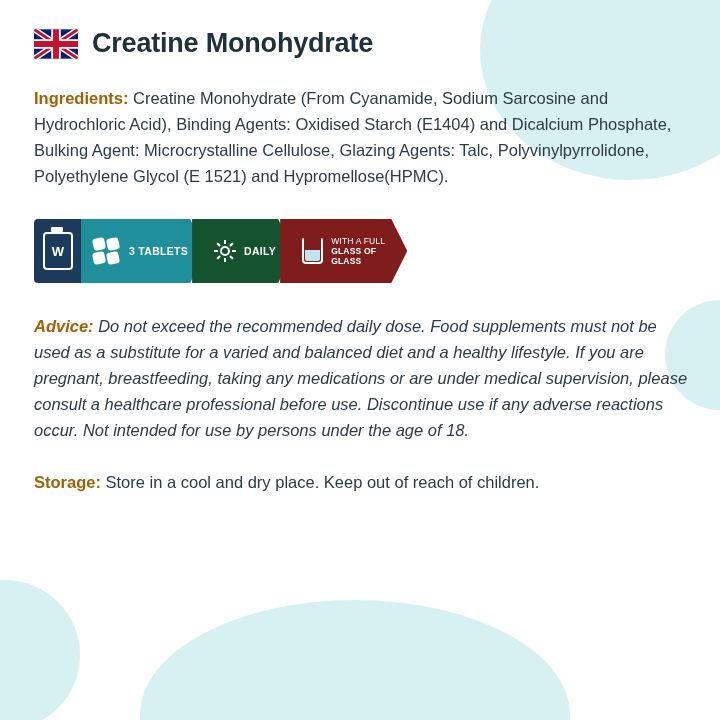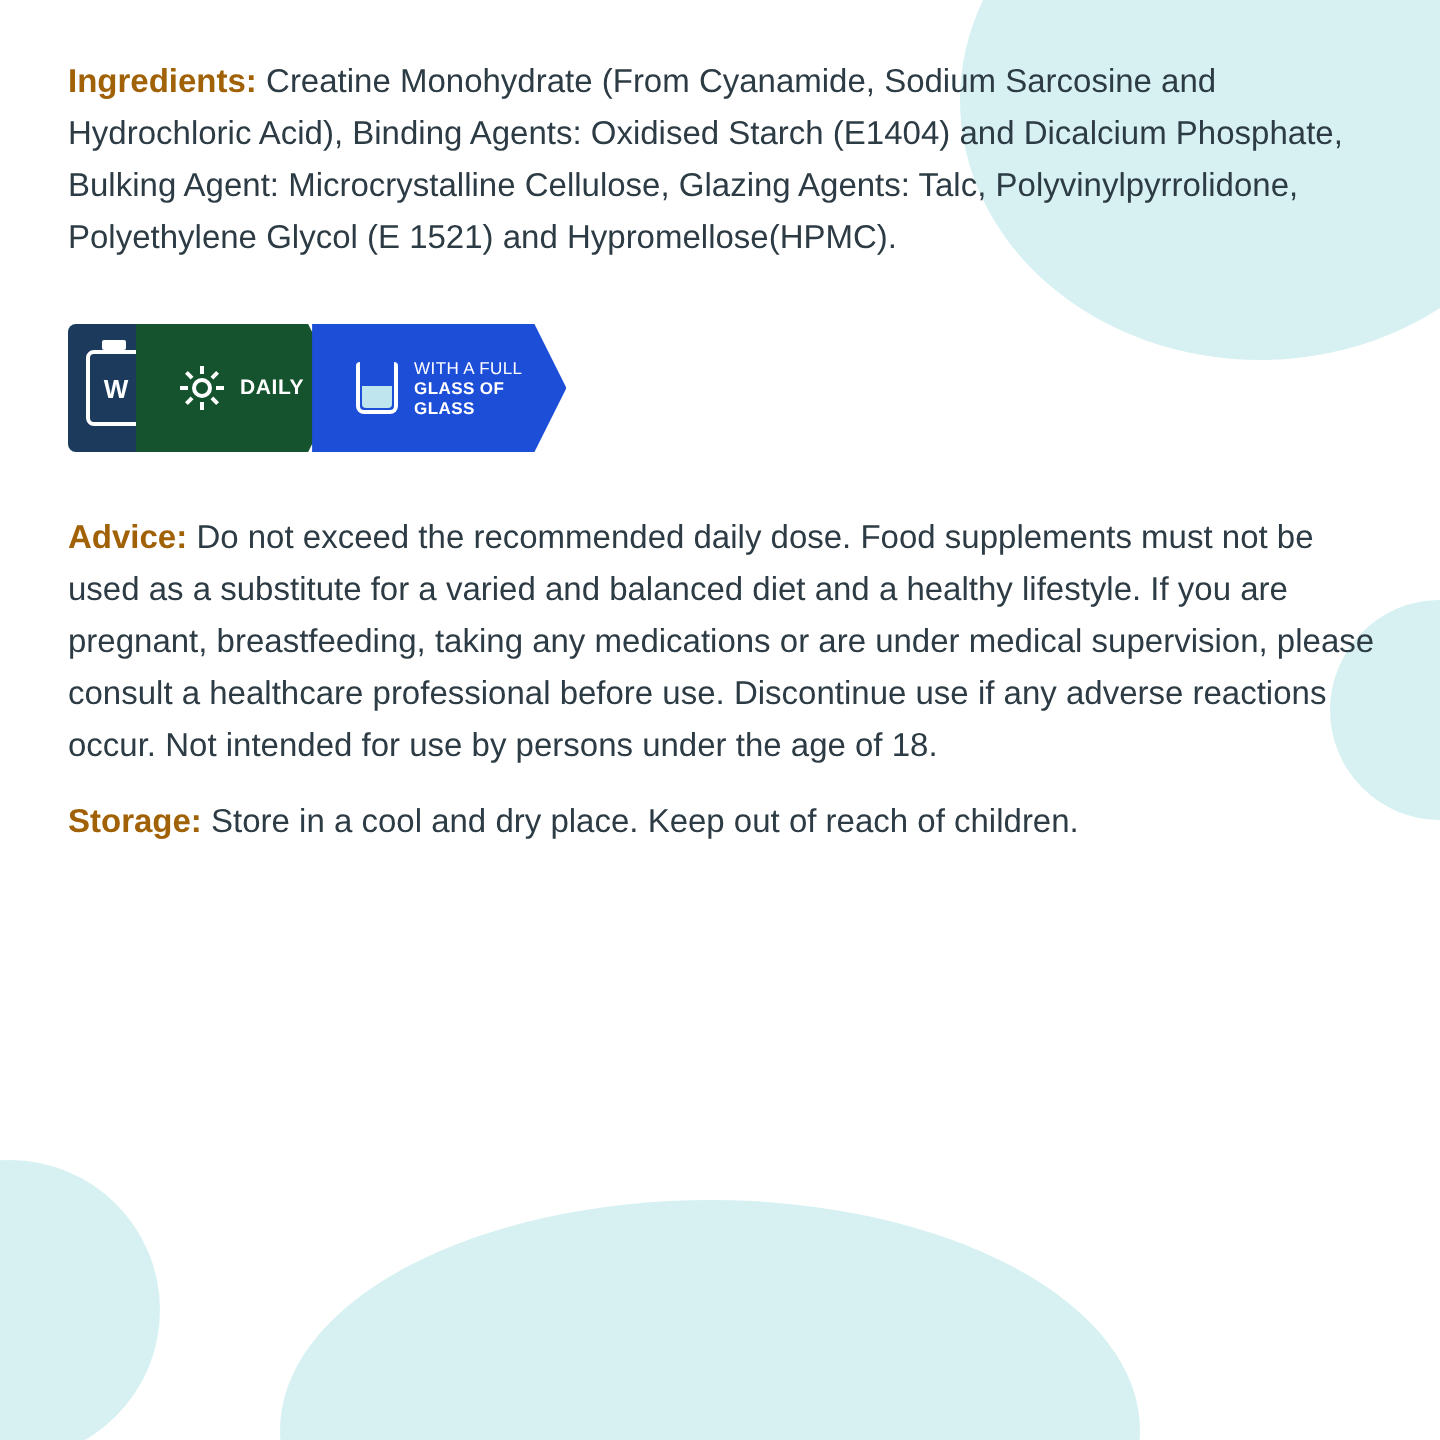--- a/index.html
+++ b/index.html
@@ -84,21 +84,22 @@
     max-width: 672px;
   }
   .para b {
     font-weight: bold;
     color: #a16207;
   }
   .para.ingredients {
     margin-bottom: 30px;
   }
   .para.advice {
-    margin-bottom: 12px;
+    margin-bottom: 26px;
+    font-style: italic;
   }
   
   .dosage {
     display: flex;
     align-items: stretch;
     height: 64px;
     margin: 6px 0 30px 0;
     width: 384px;
   }
   .dos-bottle {
@@ -141,21 +142,21 @@
     display: flex;
     align-items: center;
     gap: 8px;
     padding: 0 18px 0 14px;
     color: #ffffff;
     clip-path: polygon(0 0, calc(100% - 16px) 0, 100% 50%, calc(100% - 16px) 100%, 0 100%);
     margin-left: -1px;
   }
   .chev.c1 { background: #1f8f9c; padding-left: 12px; }
   .chev.c2 { background: #14532d; margin-left: -14px; padding-left: 22px; }
-  .chev.c3 { background: #1d4ed8; margin-left: -14px; padding-left: 22px; padding-right: 22px; }
+  .chev.c3 { background: #7f1d1d; margin-left: -14px; padding-left: 22px; padding-right: 22px; }
   .chev-label {
     font-size: 10.5px;
     font-weight: bold;
     letter-spacing: 0.3px;
     white-space: nowrap;
   }
   .tablets-icon {
     display: flex;
     flex-wrap: wrap;
     width: 28px;
@@ -221,28 +222,47 @@
 
 <div class="page">
 
   <div class="blob blob-top-right"></div>
   <div class="blob blob-right-mid"></div>
   <div class="blob blob-bottom"></div>
   <div class="blob blob-bottom-left"></div>
 
   <div class="content">
 
+    <div class="title-row">
+      <svg class="flag" viewBox="0 0 60 40">
+        <rect width="60" height="40" fill="#012169"></rect>
+        <path d="M0,0 L60,40 M60,0 L0,40" stroke="#ffffff" stroke-width="8"></path>
+        <path d="M0,0 L60,40 M60,0 L0,40" stroke="#C8102E" stroke-width="4"></path>
+        <path d="M30,0 V40 M0,20 H60" stroke="#ffffff" stroke-width="13"></path>
+        <path d="M30,0 V40 M0,20 H60" stroke="#C8102E" stroke-width="8"></path>
+      </svg>
+      <div class="title">Creatine Monohydrate</div>
+    </div>
 
     <p class="para ingredients"><b>Ingredients:</b><span> Creatine Monohydrate (From Cyanamide, Sodium Sarcosine and Hydrochloric Acid), Binding Agents: Oxidised Starch (E1404) and Dicalcium Phosphate, Bulking Agent: Microcrystalline Cellulose, Glazing Agents: Talc, Polyvinylpyrrolidone, Polyethylene Glycol (E 1521) and Hypromellose(HPMC).</span></p>
 
     <div class="dosage">
       <div class="dos-bottle">
         <div class="bottle-shape">
             <span>W</span>
           </div>
+      </div>
+      <div class="chev c1">
+        <div class="tablets-icon">
+            <i></i>
+            <i></i>
+            <i></i>
+            <i></i>
+          </div>
+        <div class="chev-label">3 TABLETS</div>
       </div>
       <div class="chev c2">
         <div class="sun-icon">
           <div class="core"></div>
           <em style="transform:rotate(0deg)"></em>
           <em style="transform:rotate(45deg)"></em>
           <em style="transform:rotate(90deg)"></em>
           <em style="transform:rotate(135deg)"></em>
           <em style="transform:rotate(180deg)"></em>
           <em style="transform:rotate(225deg)"></em>

